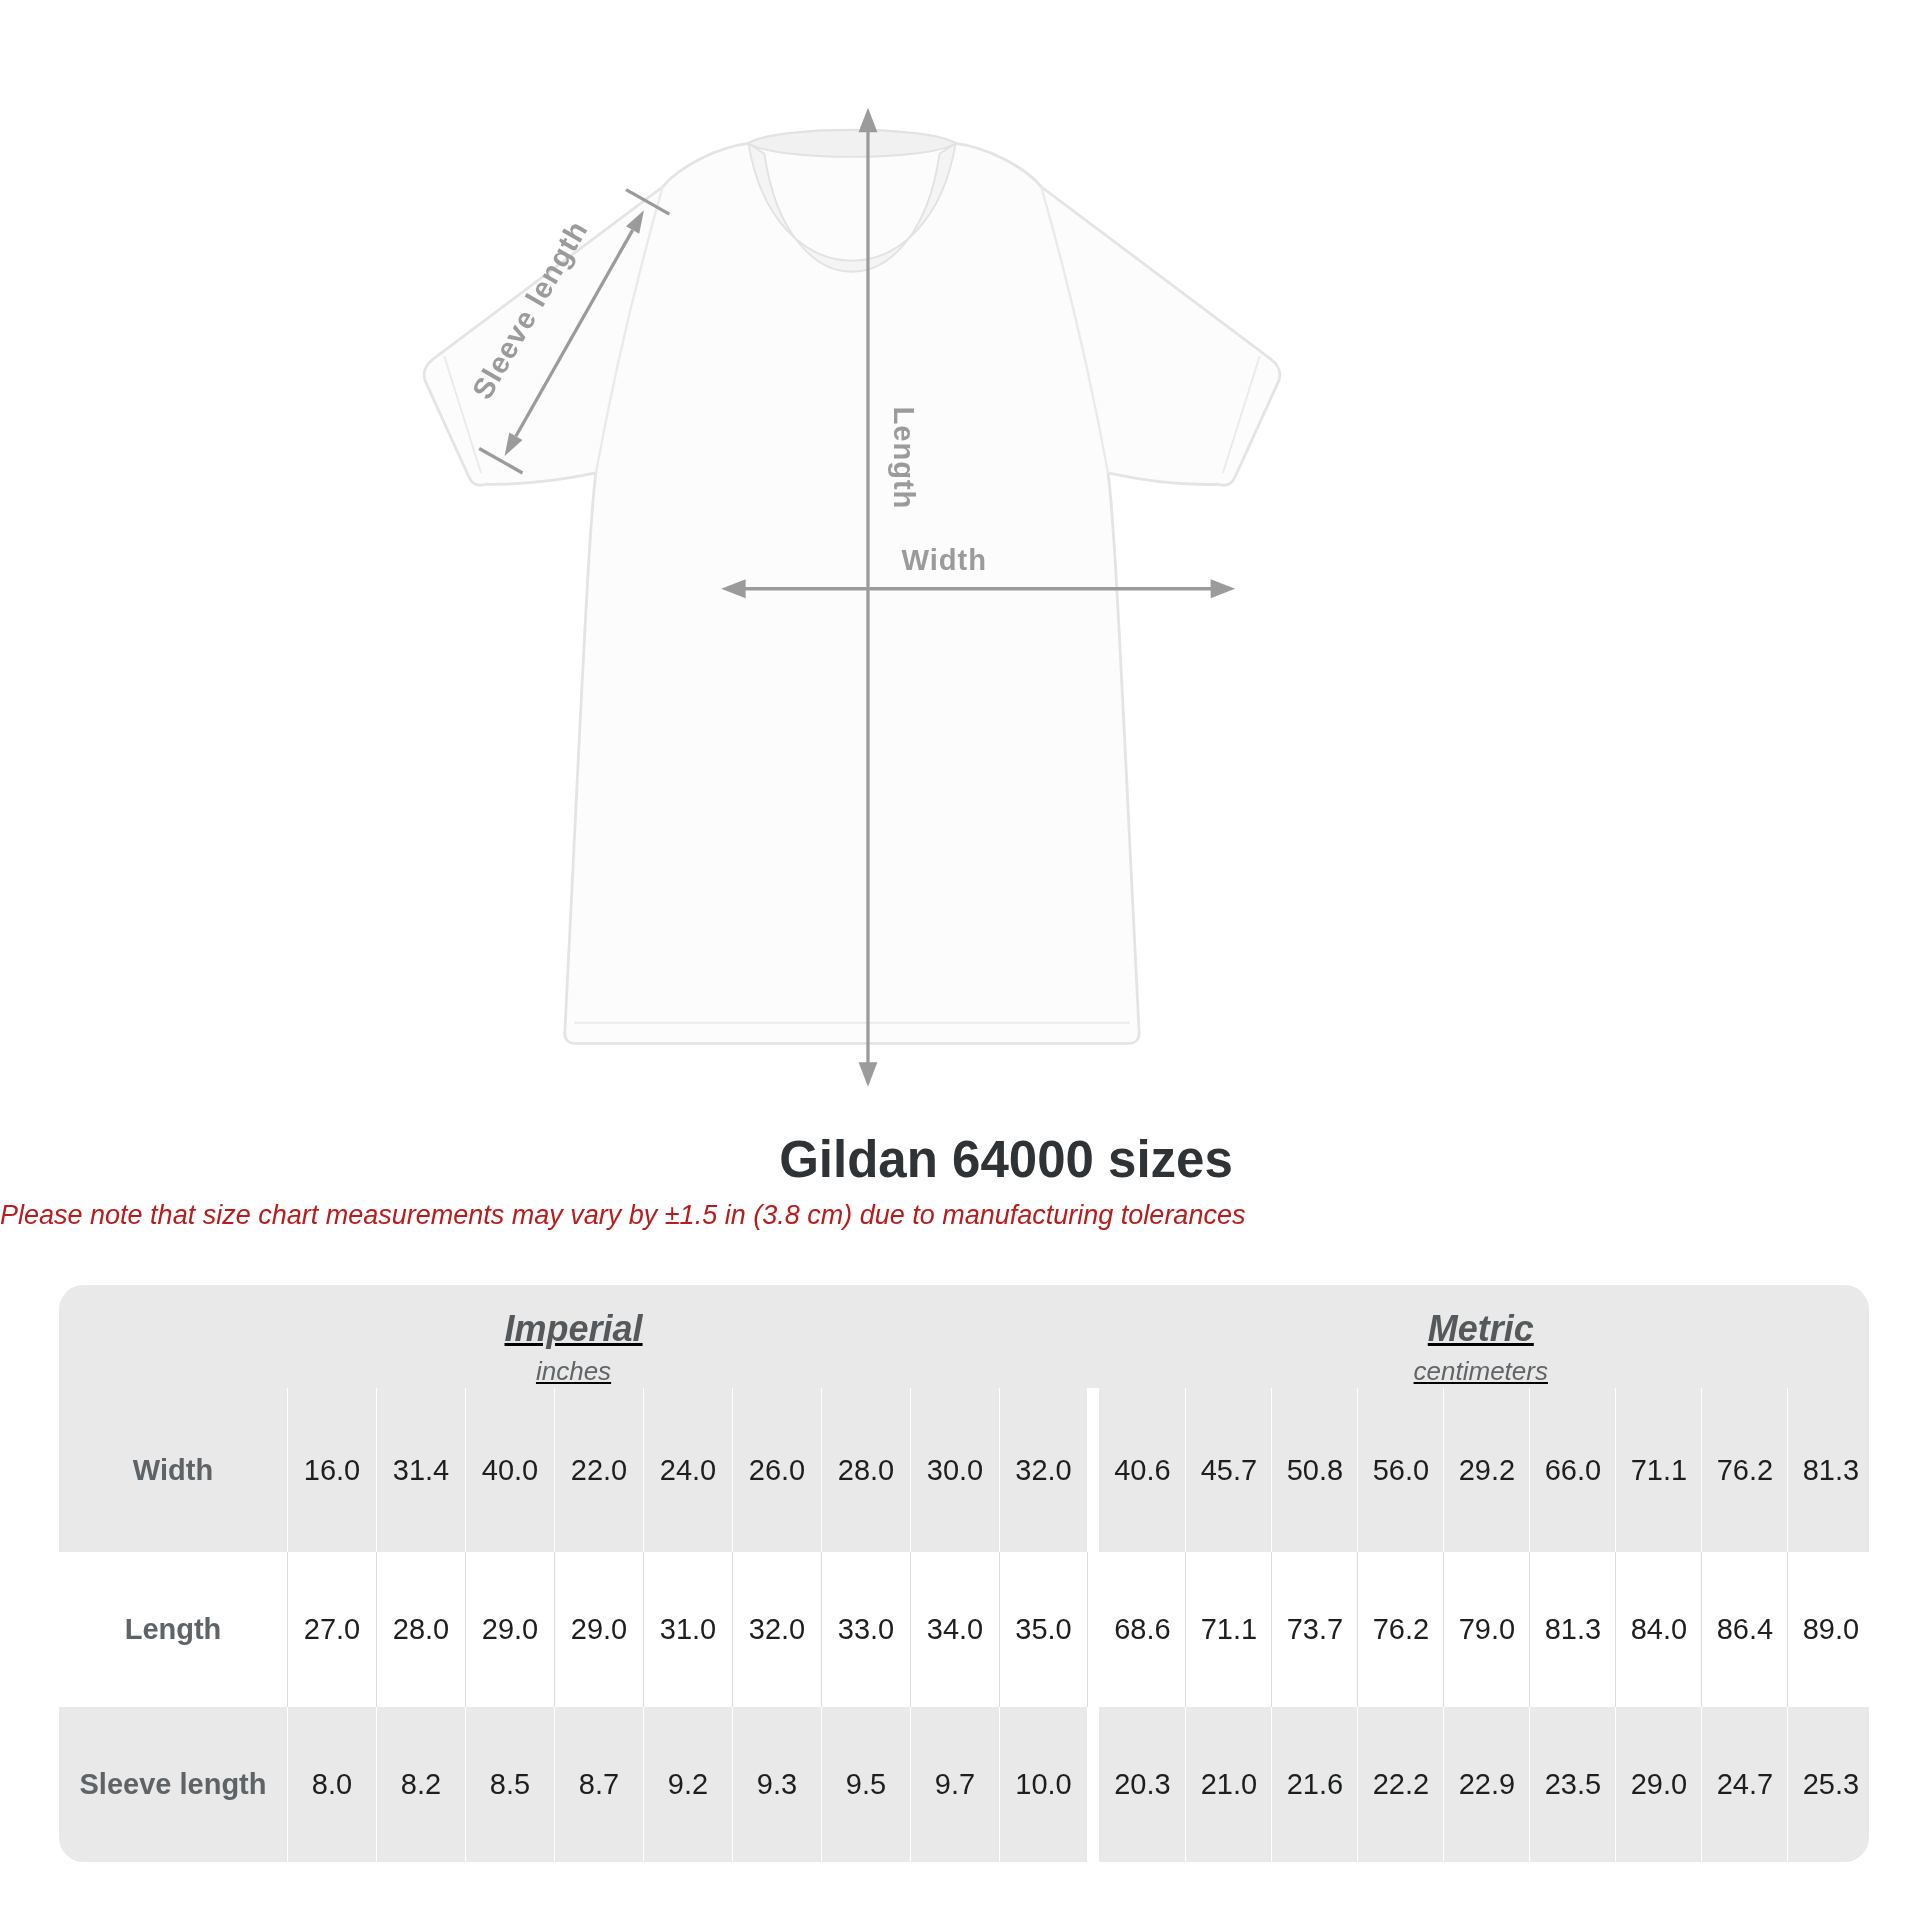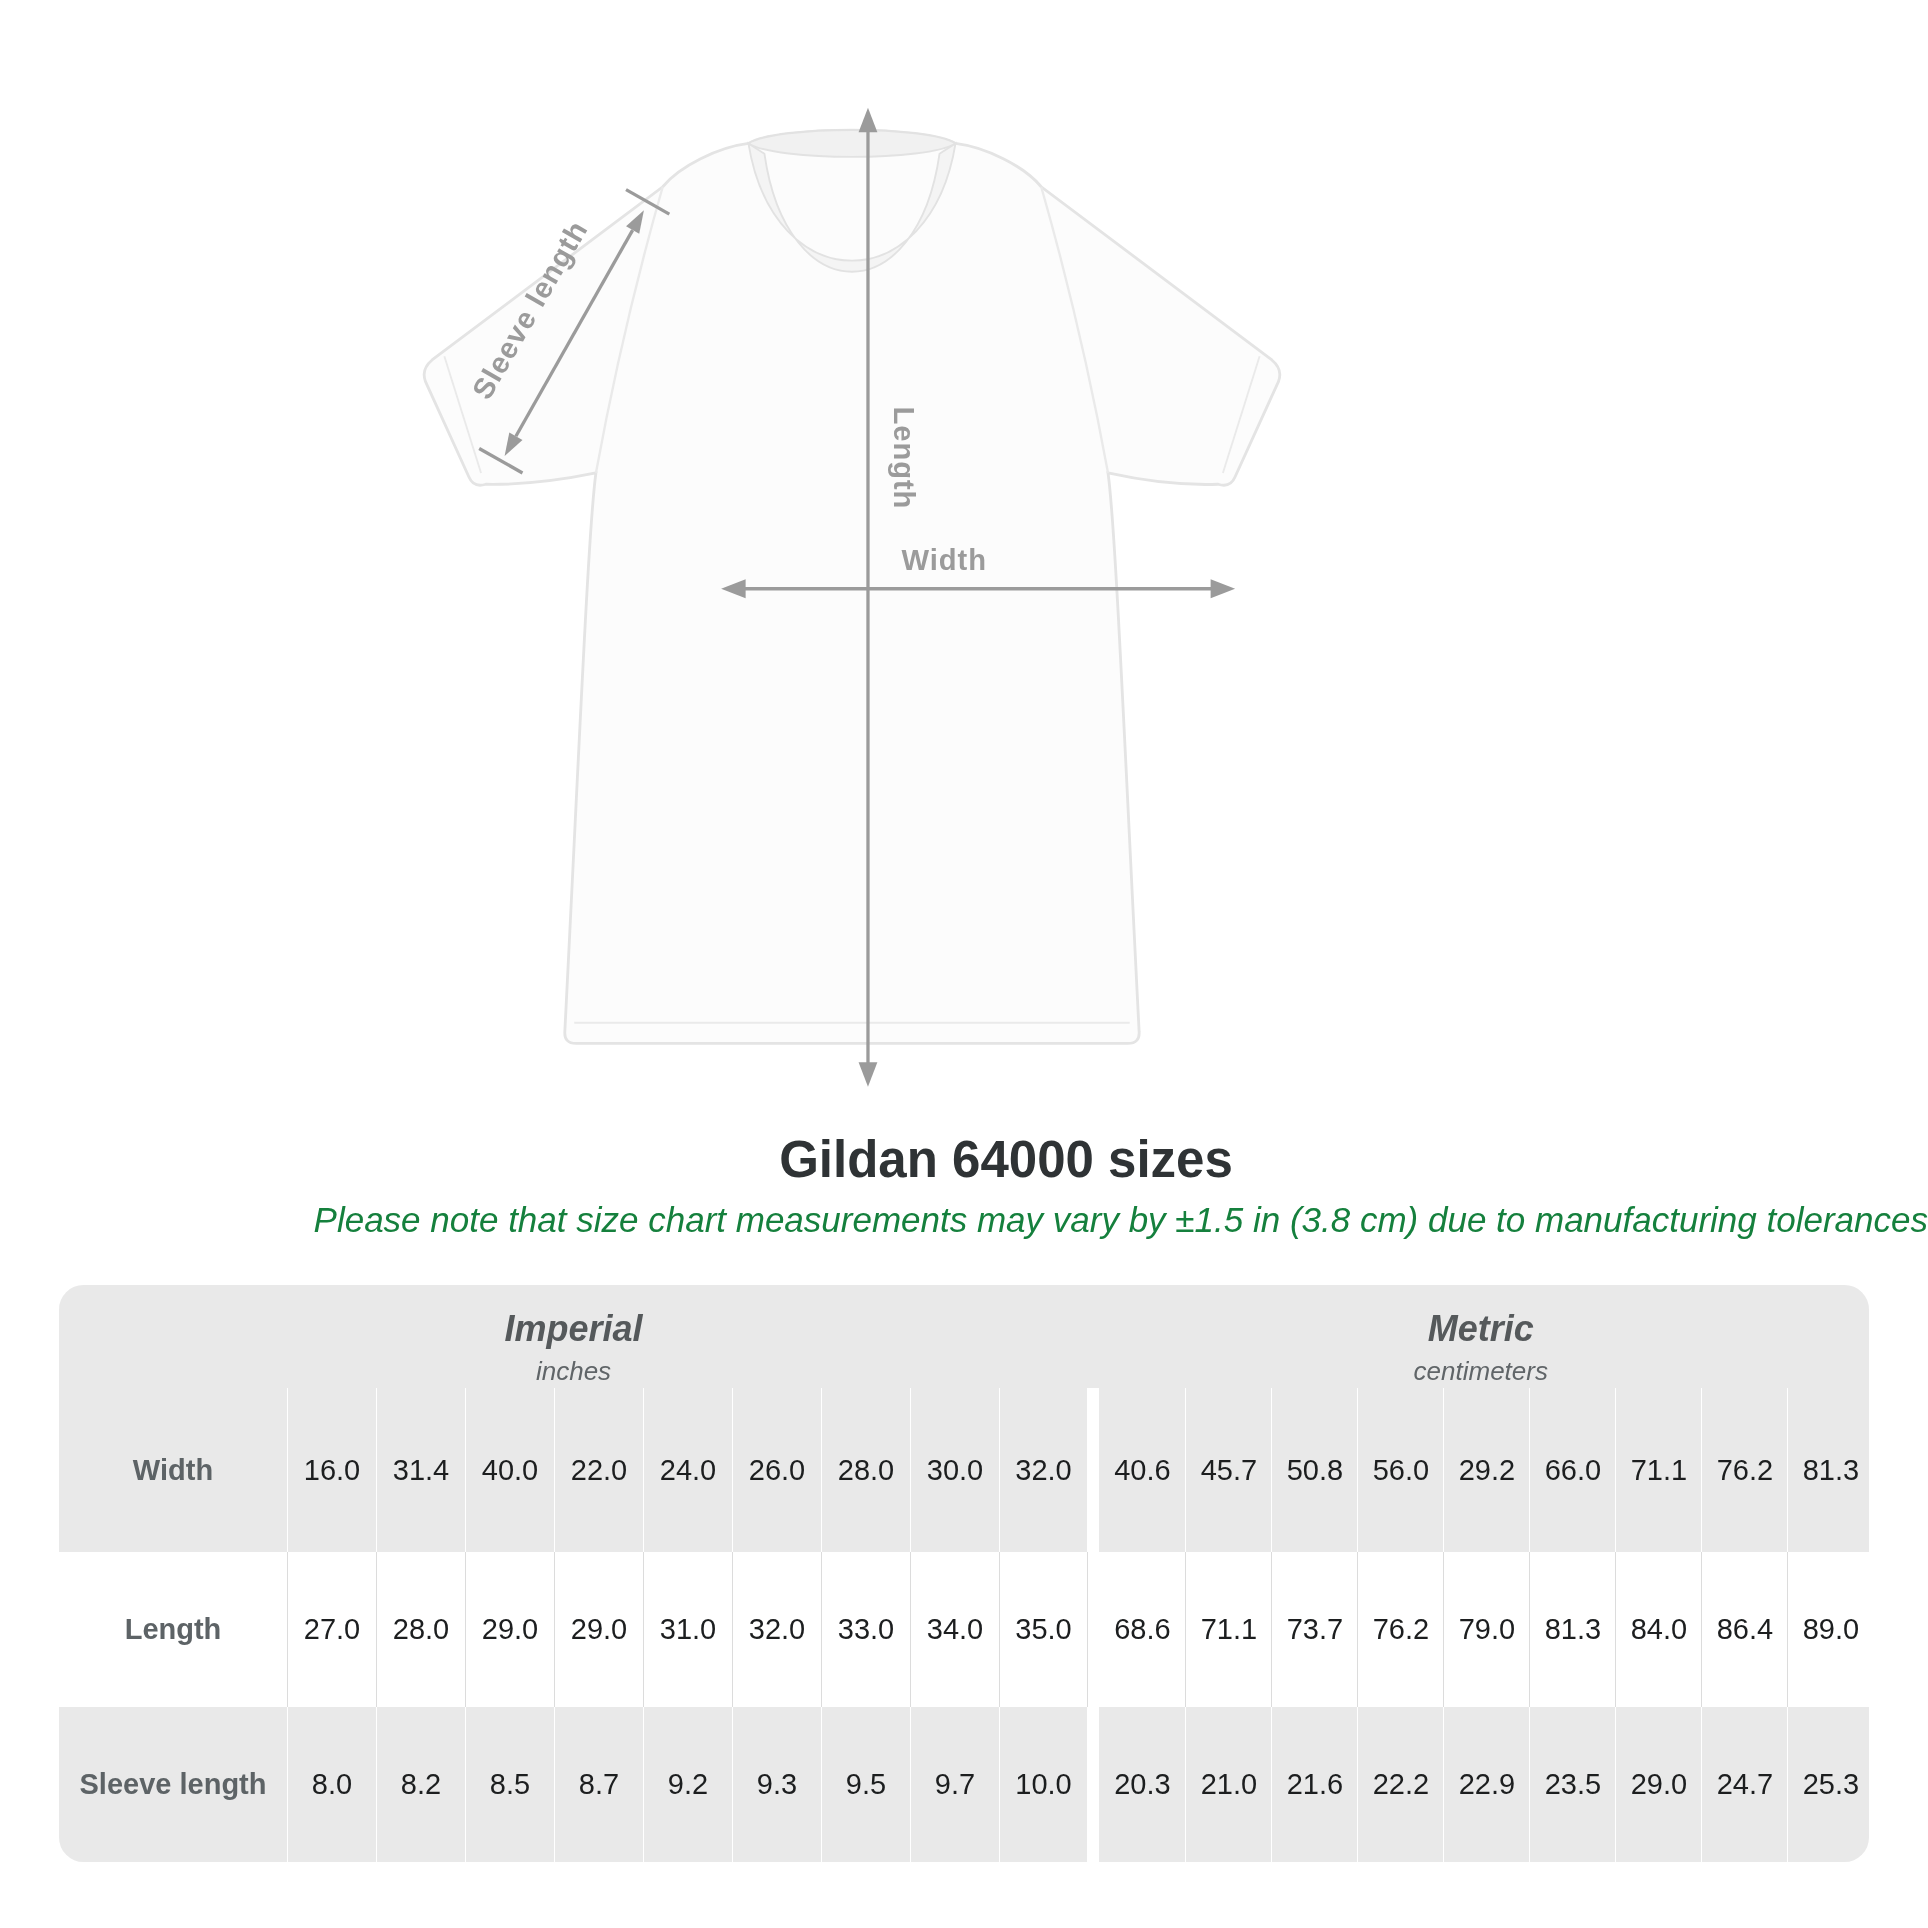--- a/index.html
+++ b/index.html
@@ -5,28 +5,28 @@
   html,body{margin:0;padding:0;background:#ffffff;}
   body{width:1928px;height:1928px;position:relative;font-family:"Liberation Sans",sans-serif;overflow:hidden;}
 
   
   #diagram{position:absolute;left:0;top:0;width:1928px;height:1121px;}
   .dim-label{font-weight:bold;font-size:31px;letter-spacing:1px;fill:#9b9b9b;}
 
   
   #page-title{position:absolute;top:1130px;left:0;width:100%;text-align:center;
     font-size:51px;font-weight:bold;color:#2f3335;padding-left:42px;}
-  #subtitle{position:absolute;top:1200px;left:0;width:100%;text-align:right;
-    font-size:35px;font-style:italic;color:#15803d;}
+  #subtitle{position:absolute;top:1200px;left:0;width:100%;text-align:left;
+    font-size:27px;font-style:italic;color:#b91c1c;}
 
   
   #table-wrap{position:absolute;left:59px;top:1285px;width:1810px;height:577px;
     border-radius:24.5px;overflow:hidden;background:#ffffff;}
   table{width:100%;height:100%;border-collapse:separate;border-spacing:0;table-layout:fixed;}
-  tr.band{height:97px;}
+  tr.band{height:97px;text-decoration:underline;}
   tr.band td{background:#e9e9e9;vertical-align:top;text-align:center;padding-top:22.6px;}
   .grp-label{font-size:36px;font-weight:bold;font-style:italic;color:#55595b;line-height:1.15;}
   .grp-unit{font-size:26px;font-style:italic;color:#606568;margin-top:7.5px;}
   tr.hdr{height:108px;}
   tr.r0{height:115px;} tr.r1{height:110px;} tr.r2{height:109px;}
   td{text-align:center;vertical-align:middle;}
   tr.white{--sep:#dcdcdc;} tr.white td{background:#ffffff;}
   tr.gray{--sep:#ffffff;} tr.gray td{background:#e9e9e9;}
   td.lbl{font-size:29px;font-weight:bold;color:#5d6366;}
   tr.hdr td.c{font-size:28px;font-weight:bold;color:#5d6366;}

